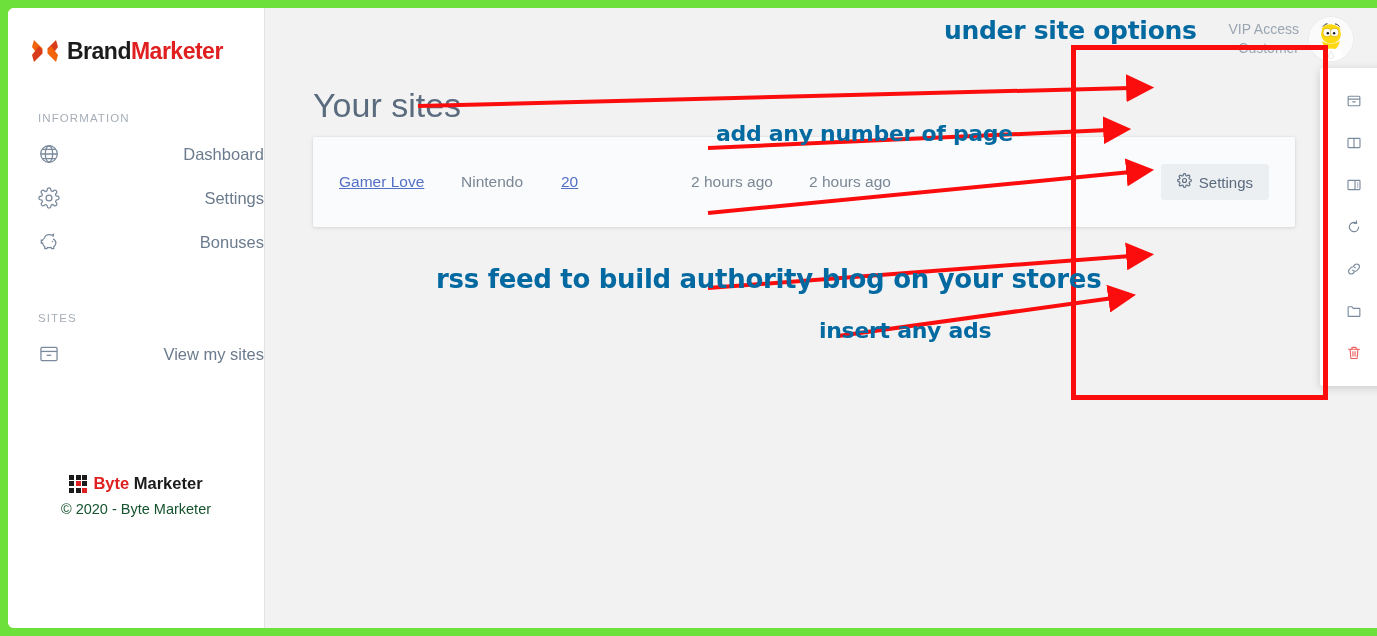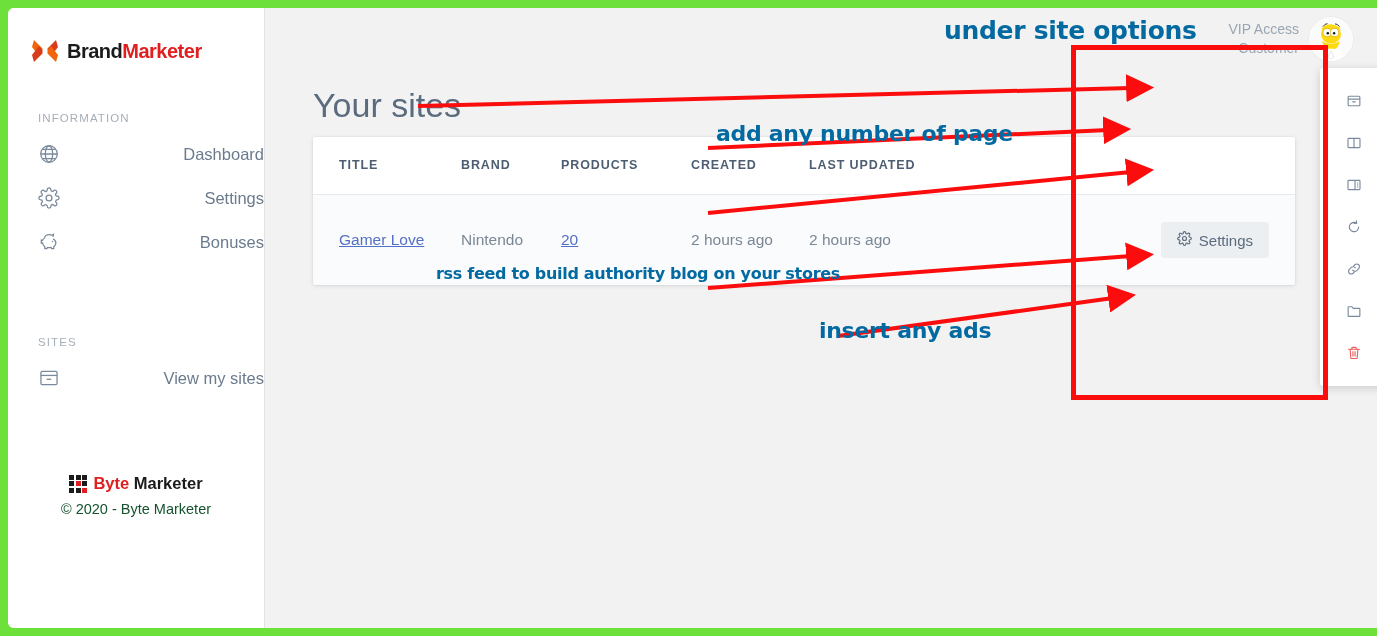--- a/index.html
+++ b/index.html
@@ -35,35 +35,35 @@
     background: #ffffff;
     border-right: 1px solid #e2e2e2;
     position: relative;
   }
   .brand-logo {
     display: flex; align-items: center;
     padding: 22px 0 0 22px;
     height: 64px;
   }
   .brand-x { position: relative; width: 30px; height: 30px; margin-right: 7px; flex: 0 0 30px; }
-  .brand-text { font-size: 20px; font-weight: bold; letter-spacing: -0.5px; white-space: nowrap; }
+  .brand-text { font-size: 23px; font-weight: bold; letter-spacing: -0.5px; white-space: nowrap; }
   .brand-text .b1 { color: #1b1b1b; }
   .brand-text .b2 { color: #e02020; }
 
   .nav-section-label {
     font-size: 11.5px;
     letter-spacing: 1.1px;
     color: #a6aeb8;
     text-transform: uppercase;
     padding-left: 30px;
     margin-top: 40px;
     margin-bottom: 8px;
     font-weight: normal;
   }
-  .nav-section-label.sites { margin-top: 72px; }
+  .nav-section-label.sites { margin-top: 48px; }
 
   .nav-item {
     display: flex; align-items: center;
     height: 44px;
     padding-left: 30px;
     color: #6b7b8d;
     font-size: 16.5px;
     cursor: pointer;
     justify-content: space-between;
   }
@@ -345,28 +345,20 @@
             <path d="M13 24 q9 6 18 0 q-2 9 -9 9 q-7 0 -9 -9z" fill="#ffd90f"></path>
             <path d="M11 34 q11 -5 22 0 l0 10 l-22 0z" fill="#ffffff"></path>
             <path d="M22 34 l-3 6 l3 2 l3 -2z" fill="#ffffff" stroke="#d8d8d8" stroke-width="0.6"></path>
           </svg>
         </div>
       </div>
 
       <h1 class="page-title">Your sites</h1>
 
       <div id="table-card">
-        <div class="t-head">
-          <div class="c-title">TITLE</div>
-          <div class="c-brand">BRAND</div>
-          <div class="c-prod">PRODUCTS</div>
-          <div class="c-created">CREATED</div>
-          <div class="c-upd">LAST UPDATED</div>
-          <div class="c-act"></div>
-        </div>
 
         <div class="t-row">
           <div class="c-title">
             <span class="tlink">Gamer Love</span>
           </div>
           <div class="c-brand">Nintendo</div>
           <div class="c-prod">
             <span class="tlink">20</span>
           </div>
           <div class="c-created">2 hours ago</div>
@@ -481,18 +473,18 @@
 
         <line x1="700" y1="280" x2="1123" y2="248" stroke="#fc0d0d" stroke-width="4" marker-end="url(#ah)"></line>
 
         <line x1="830" y1="328" x2="1105" y2="290" stroke="#fc0d0d" stroke-width="4" marker-end="url(#ah)"></line>
       </svg>
 
       <div class="ann-box" style="left:1063px; top:37px; width:257px; height:355px;"></div>
 
       <div class="ann-text" style="left:936px; top:8px;  font-size:25px;">under site options</div>
       <div class="ann-text" style="left:708px; top:113px; font-size:22px;">add any number of page</div>
-      <div class="ann-text" style="left:428px; top:256px; font-size:16px;">rss feed to build authority blog on your stores</div>
+      <div class="ann-text" style="left:428px; top:256px; font-size:26px;">rss feed to build authority blog on your stores</div>
       <div class="ann-text" style="left:811px; top:310px; font-size:22px;">insert any ads</div>
     </div>
 
   </div>
 </div>
 
 </body></html>

